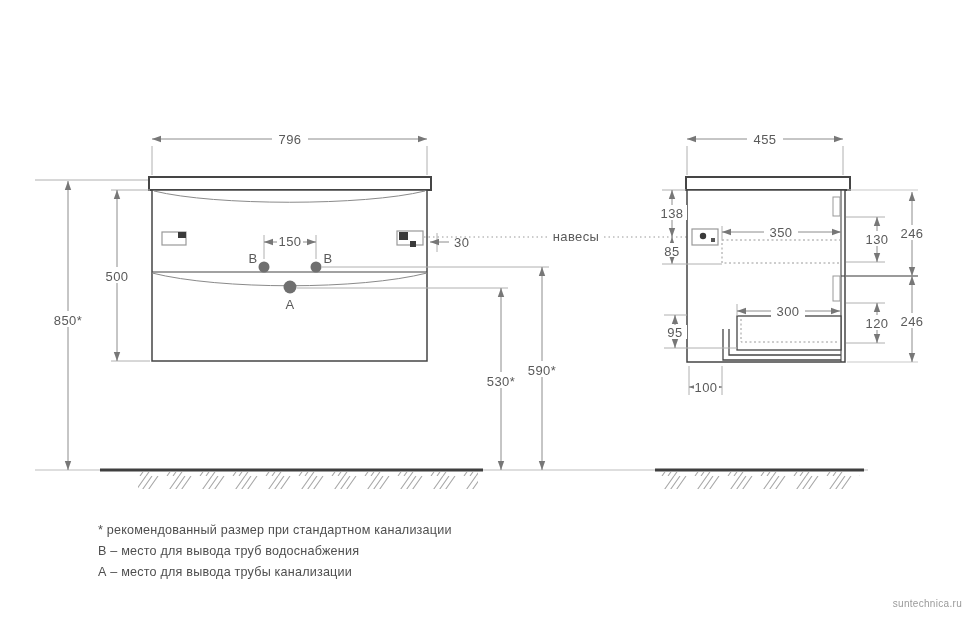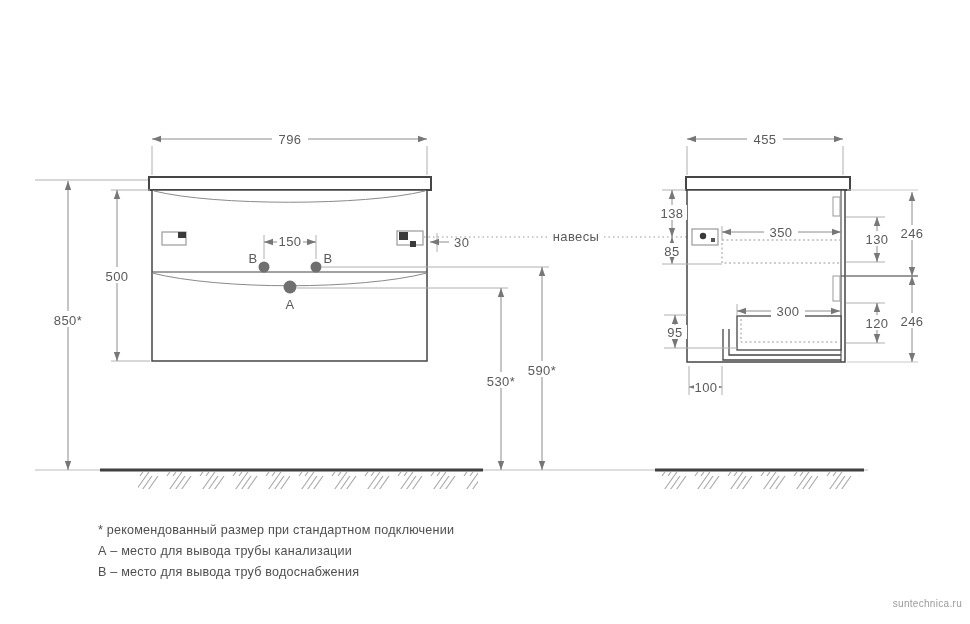--- a/index.html
+++ b/index.html
@@ -211,19 +211,19 @@
       <line x1="689" y1="366" x2="689" y2="395" stroke="#b0b0b0" stroke-width="1"></line>
       <line x1="722" y1="366" x2="722" y2="395" stroke="#b0b0b0" stroke-width="1"></line>
       <line x1="689" y1="387" x2="722" y2="387" stroke="#8c8c8c" stroke-width="1" marker-start="url(#arr)" marker-end="url(#arr)"></line>
       <rect x="694" y="380" width="25" height="14" fill="#fff"></rect>
       <text x="706" y="392" text-anchor="middle">100</text>
     </g>
   </g>
 </svg>
 
 <div class="footnotes">
-  <div>* рекомендованный размер при стандартном подключении</div>
+  <div>* рекомендованный размер при стандартном канализации</div>
+  <div>В – место для вывода труб водоснабжения</div>
   <div>А – место для вывода трубы канализации</div>
-  <div>В – место для вывода труб водоснабжения</div>
 </div>
 
 <div class="watermark">suntechnica.ru</div>
 </div>
 
 </body></html>

